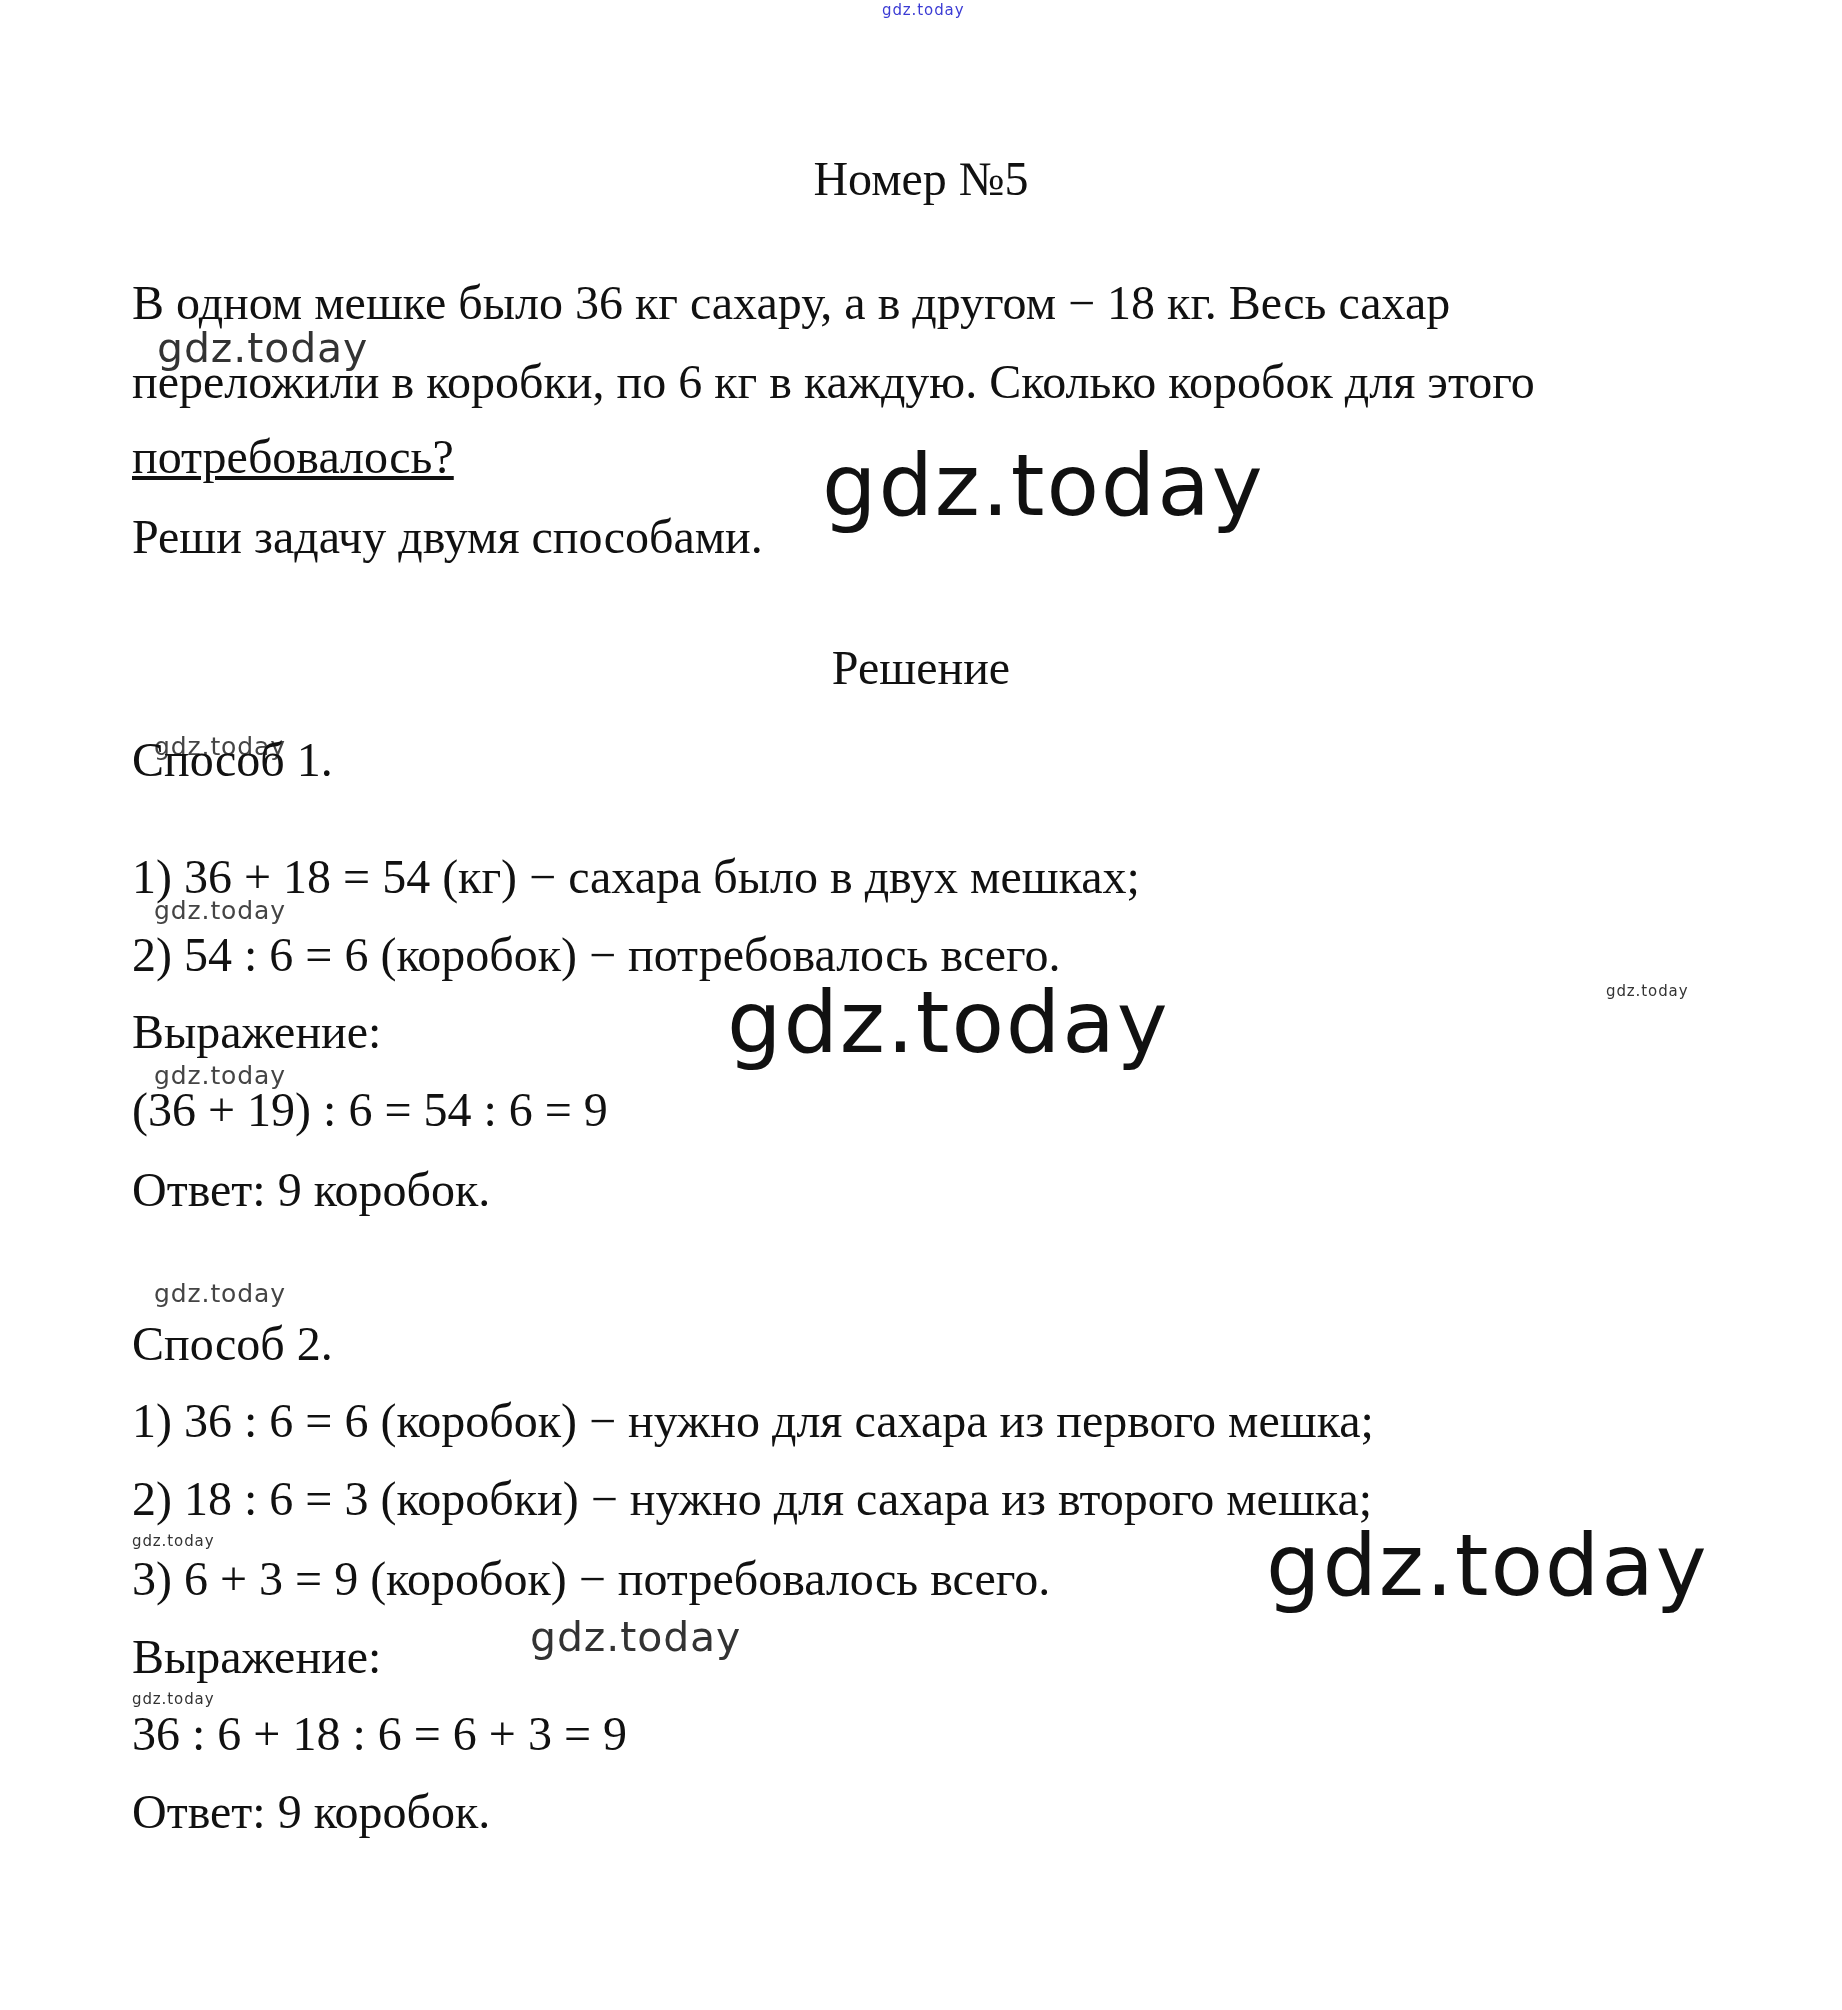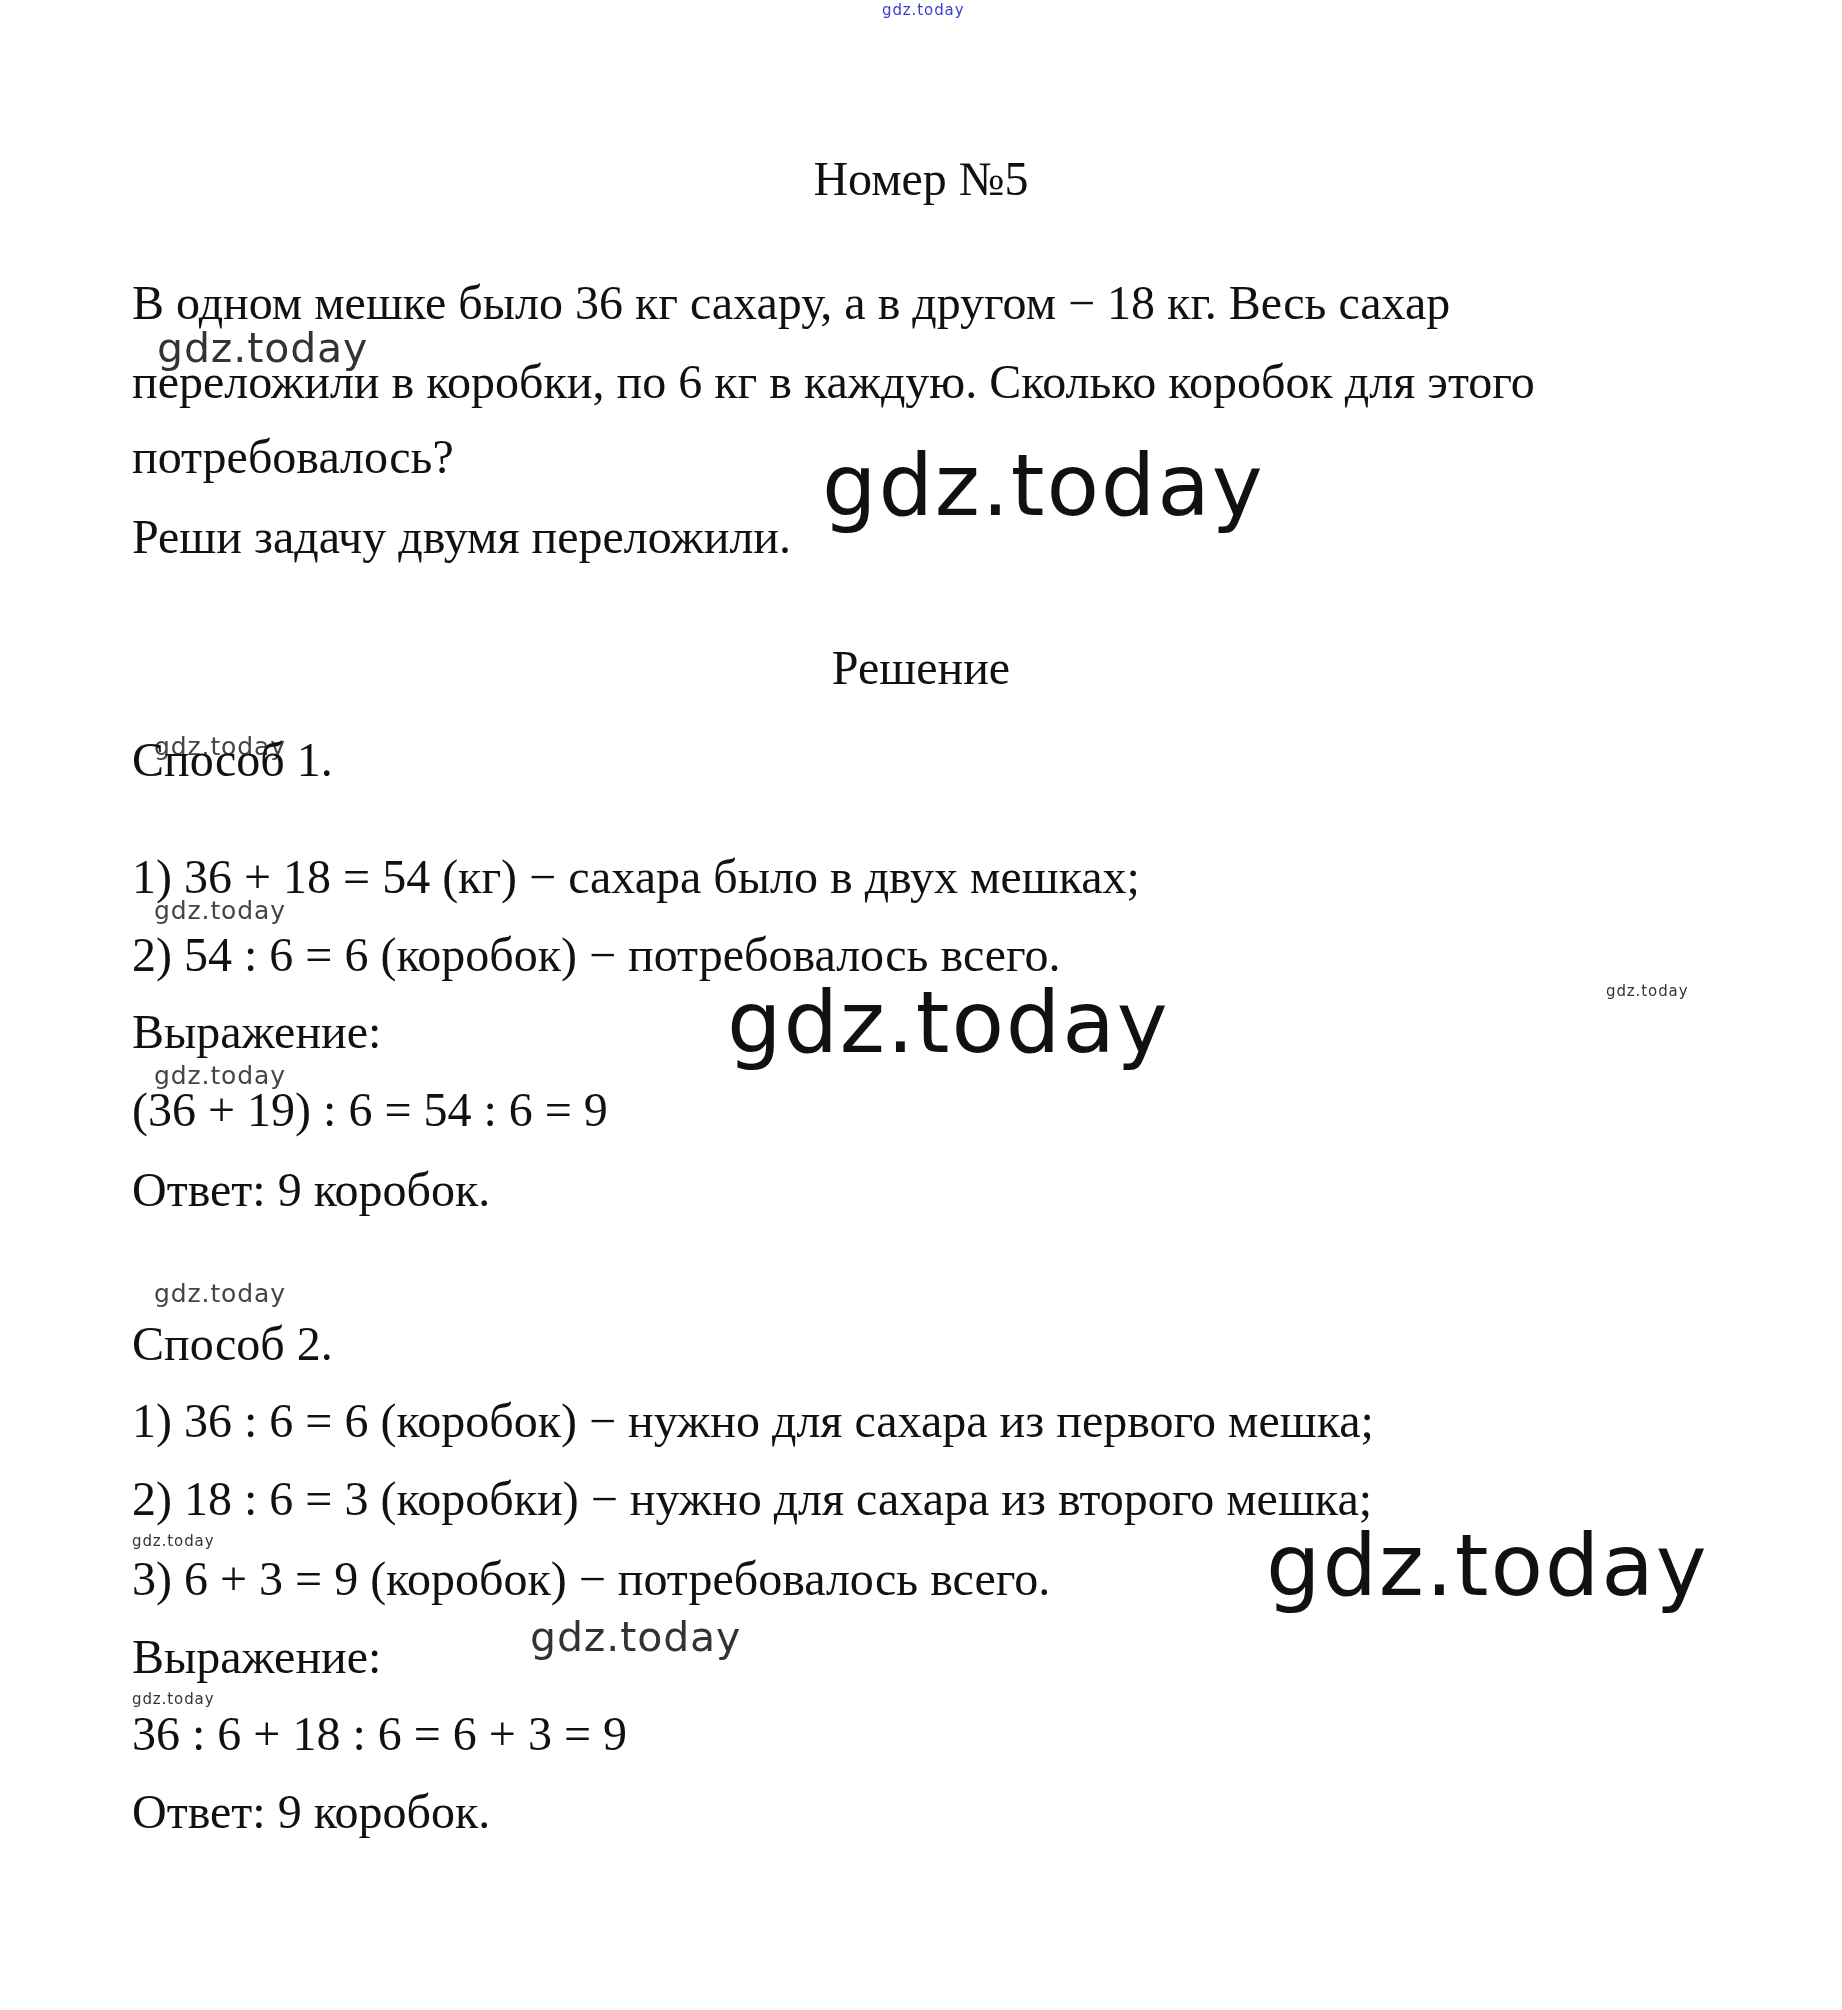--- a/index.html
+++ b/index.html
@@ -29,22 +29,22 @@
 <div class="wm wm-sm" style="left:154px; top:1281px;">gdz.today</div>
 <div class="wm wm-xs" style="left:132px; top:1534px;">gdz.today</div>
 <div class="wm wm-lg" style="left:1266px; top:1522px;">gdz.today</div>
 <div class="wm wm-md" style="left:530px; top:1617px;">gdz.today</div>
 <div class="wm wm-xs" style="left:132px; top:1692px;">gdz.today</div>
 
 <div class="center" style="top:155px;">Номер №5</div>
 
 <div class="line" style="top:279px;">В одном мешке было 36 кг сахару, а в другом − 18 кг. Весь сахар</div>
 <div class="line" style="top:358px;">переложили в коробки, по 6 кг в каждую. Сколько коробок для этого</div>
-<div class="line" style="top:433px;">потребовалось?</div>
-<div class="line" style="top:513px;">Реши задачу двумя переложили.</div>
+<div class="line" style="top:433px;text-decoration:underline;">потребовалось?</div>
+<div class="line" style="top:513px;">Реши задачу двумя способами.</div>
 
 <div class="center" style="top:644px;">Решение</div>
 
 <div class="line" style="top:736px;">Способ 1.</div>
 <div class="line" style="top:853px;">1) 36 + 18 = 54 (кг) − сахара было в двух мешках;</div>
 <div class="line" style="top:931px;">2) 54 : 6 = 6 (коробок) − потребовалось всего.</div>
 <div class="line" style="top:1008px;">Выражение:</div>
 <div class="line" style="top:1086px;">(36 + 19) : 6 = 54 : 6 = 9</div>
 <div class="line" style="top:1166px;">Ответ: 9 коробок.</div>
 

